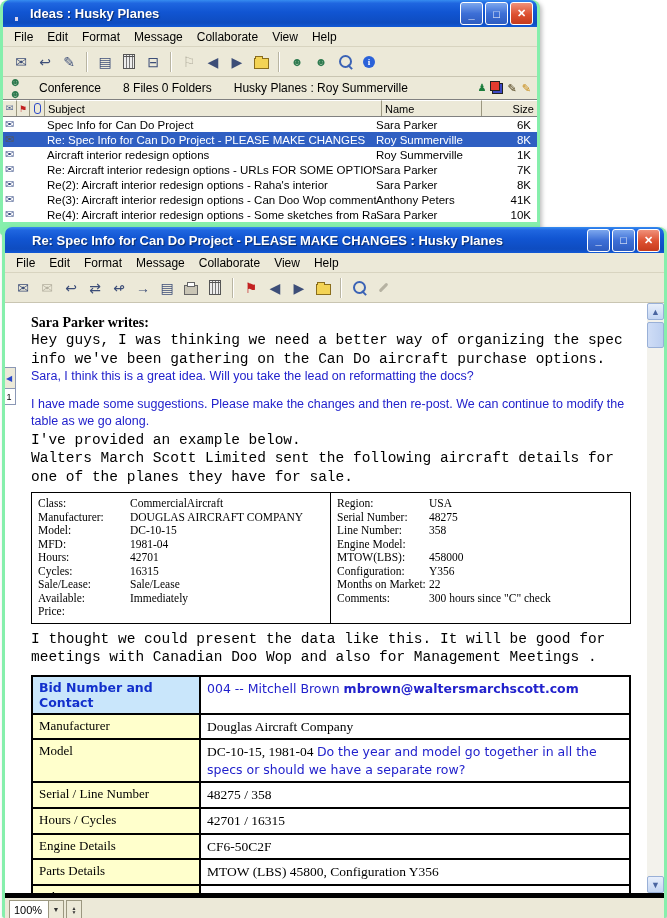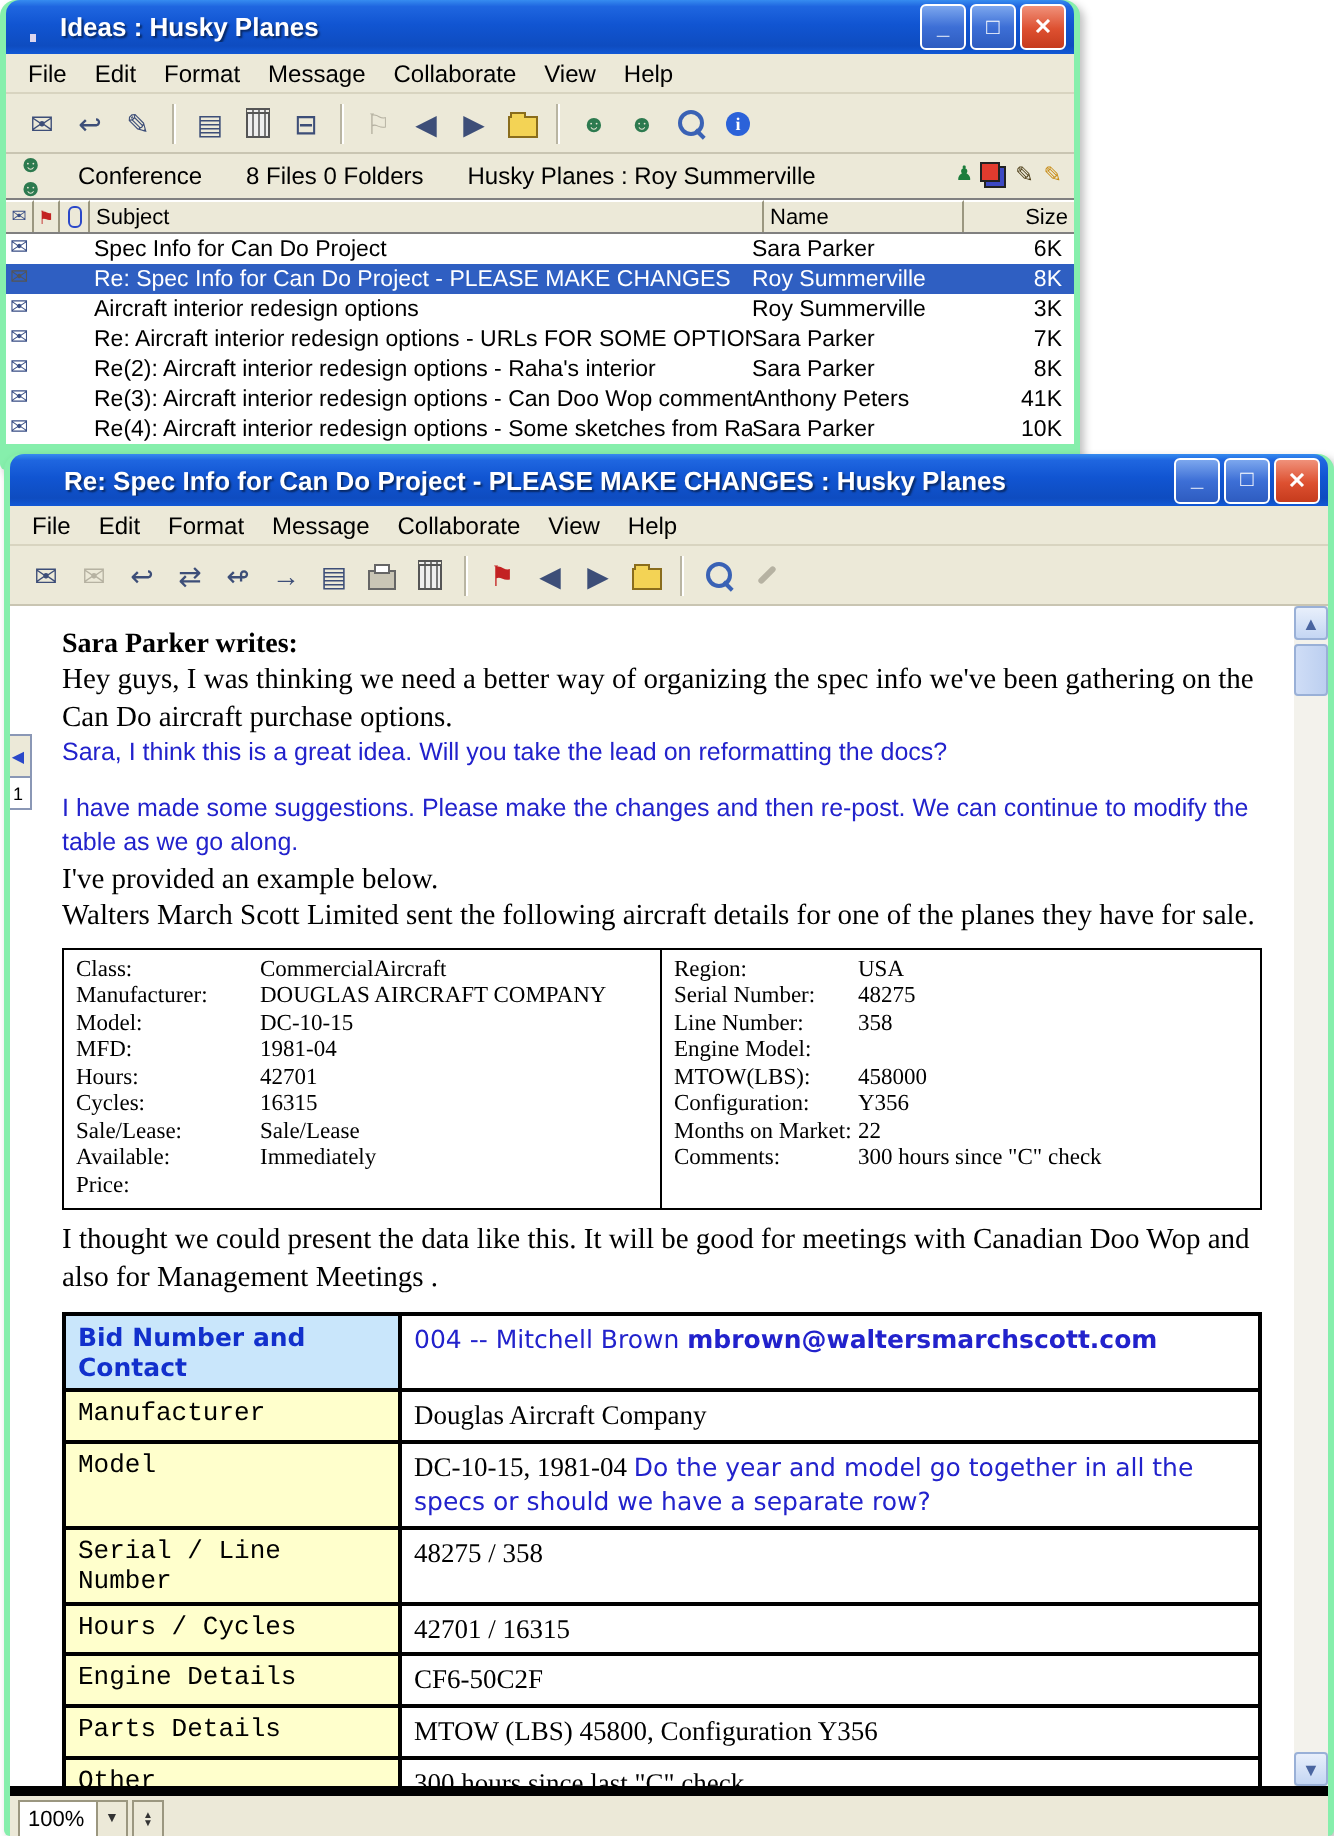--- a/index.html
+++ b/index.html
@@ -65,35 +65,35 @@
   .hc.grow{flex:1;}
   .lrow{display:flex;height:15px;align-items:center;font-size:11.5px;color:#000;}
   .lrow .c-ico{width:42px;flex:0 0 42px;display:flex;align-items:center;padding-left:2px;box-sizing:border-box;}
   .lrow .c-sub{flex:1;white-space:nowrap;overflow:hidden;padding-left:2px;}
   .lrow .c-name{width:103px;flex:0 0 103px;white-space:nowrap;overflow:hidden;}
   .lrow .c-size{width:58px;flex:0 0 58px;text-align:right;padding-right:6px;box-sizing:border-box;}
   .lrow.selected{background:#2f5fc2;color:#fff;}
   
   .front-body{position:relative;background:#fff;height:590px;overflow:hidden;}
   .body-content{padding:12px 40px 0 26px;}
-  .p-serif{font-family:Liberation Serif, serif;font-size:14.5px;line-height:1.28;color:#000;}
+  .p-serif{font-family:Liberation Mono, monospace;font-size:14.5px;line-height:1.28;color:#000;}
   .p-serifb{font-family:"Liberation Serif",serif;font-size:14px;font-weight:bold;color:#000;}
   .p-blue{font-family:Liberation Sans, sans-serif;font-size:12.5px;line-height:1.4;color:#2222cc;}
   .gapb{margin-top:10px;}
   .specbox{display:flex;border:1px solid #000;margin-top:6px;width:600px;box-sizing:border-box;
            font-family:"Liberation Serif",serif;font-size:11.5px;}
   .spec-col{width:50%;padding:4px 6px;box-sizing:border-box;}
   .spec-col.left{border-right:1px solid #000;}
   .spec-line{display:flex;line-height:13.5px;}
   .spec-lbl{flex:0 0 92px;}
   .dtable{border:2px solid #000;width:600px;margin-top:8px;box-sizing:border-box;}
   .trow{display:flex;border-top:2px solid #000;}
   .trow:first-child{border-top:none;}
   .tlabel{flex:0 0 168px;border-right:2px solid #000;padding:3px 6px;background:#ffffcc;
-          font-family:Liberation Mono, monospace;font-size:13px;box-sizing:border-box;}
+          font-family:Liberation Serif, serif;font-size:13px;box-sizing:border-box;}
   .tlabel.head{background:#c9e6fb;font-family:"DejaVu Sans",sans-serif;font-weight:bold;
           color:#1230cc;font-size:12.5px;}
   .tval{flex:1;padding:3px 6px;font-family:"Liberation Serif",serif;font-size:13.5px;line-height:1.3;}
   .s-serif{font-family:"Liberation Serif",serif;}
   .s-blue{font-family:"DejaVu Sans",sans-serif;font-size:12.5px;color:#2222cc;}
   .s-blueb{font-family:"DejaVu Sans",sans-serif;font-size:12.5px;color:#2222cc;font-weight:bold;}
   
   .vscroll{position:absolute;top:0;right:0;bottom:0;width:17px;background:#f3f2ec;}
   .sbtn{position:absolute;left:0;width:17px;height:17px;background:linear-gradient(180deg,#e8effb,#c4d6f3);
         border:1px solid #99b0d7;border-radius:2px;box-sizing:border-box;color:#4a65a0;font-size:9px;
@@ -217,21 +217,21 @@
             <span class="c-sub">Re: Spec Info for Can Do Project - PLEASE MAKE CHANGES</span>
             <span class="c-name">Roy Summerville</span>
             <span class="c-size">8K</span>
           </div>
           <div class="lrow">
             <span class="c-ico">
               <span class="env">✉</span>
             </span>
             <span class="c-sub">Aircraft interior redesign options</span>
             <span class="c-name">Roy Summerville</span>
-            <span class="c-size">3K</span>
+            <span class="c-size">1K</span>
           </div>
           <div class="lrow">
             <span class="c-ico">
               <span class="env">✉</span>
             </span>
             <span class="c-sub">Re: Aircraft interior redesign options - URLs FOR SOME OPTIONS</span>
             <span class="c-name">Sara Parker</span>
             <span class="c-size">7K</span>
           </div>
           <div class="lrow">

